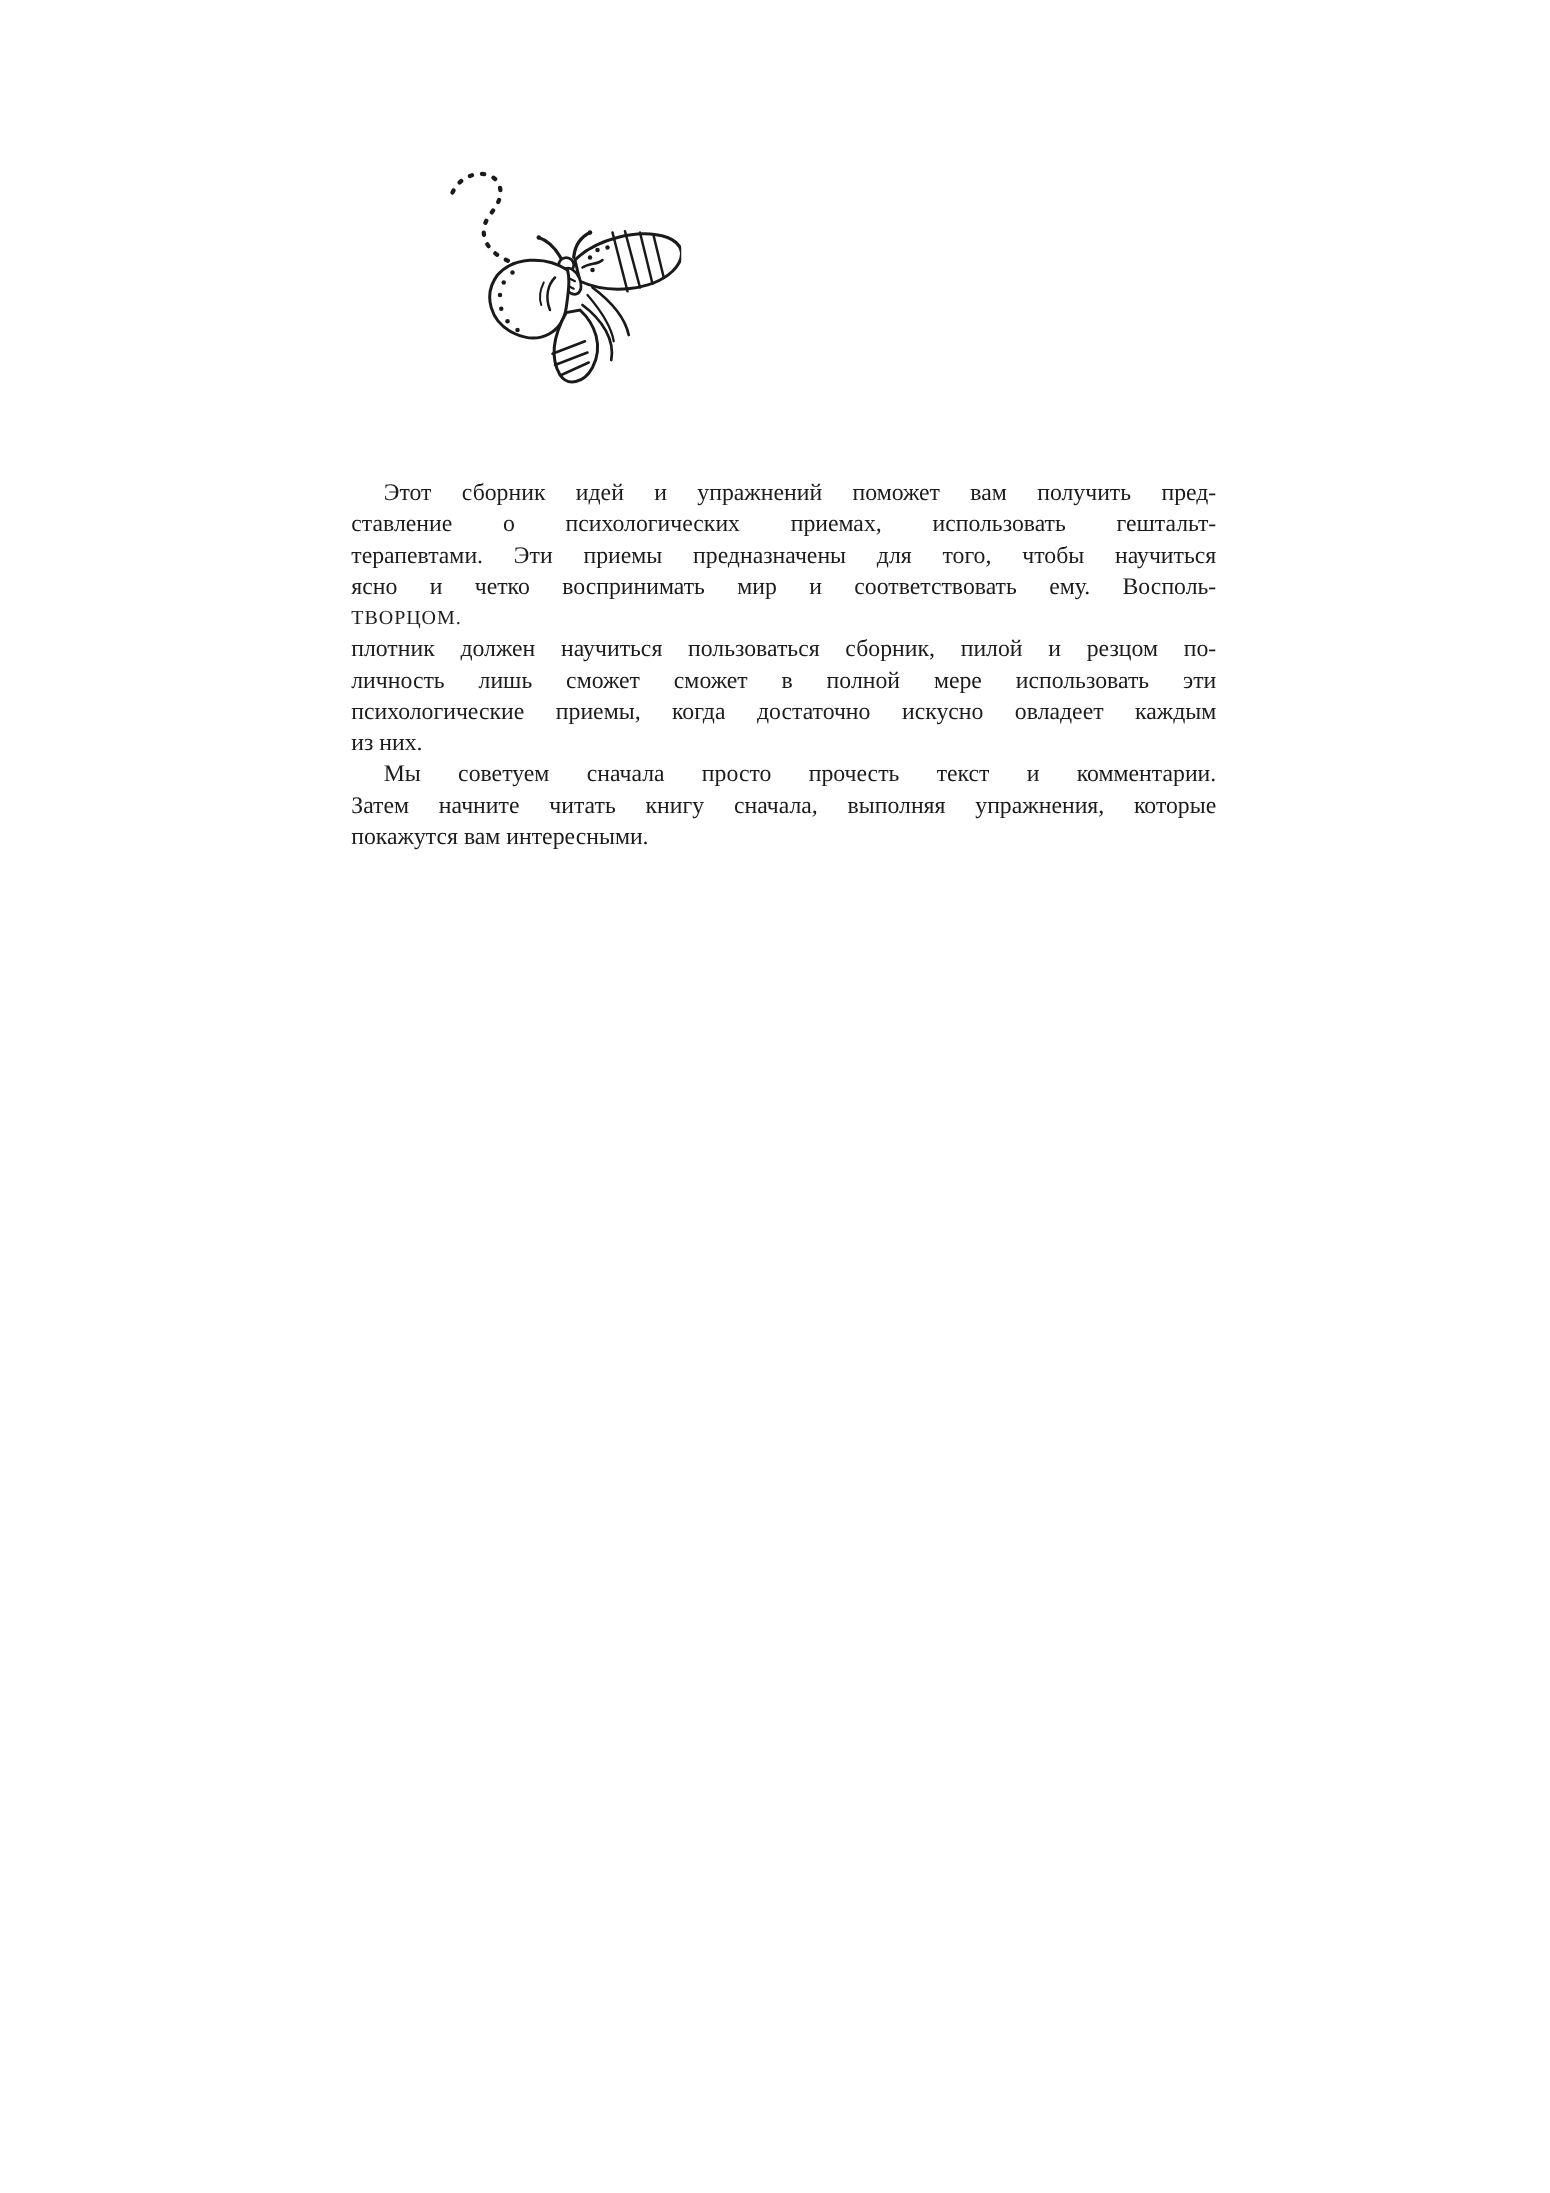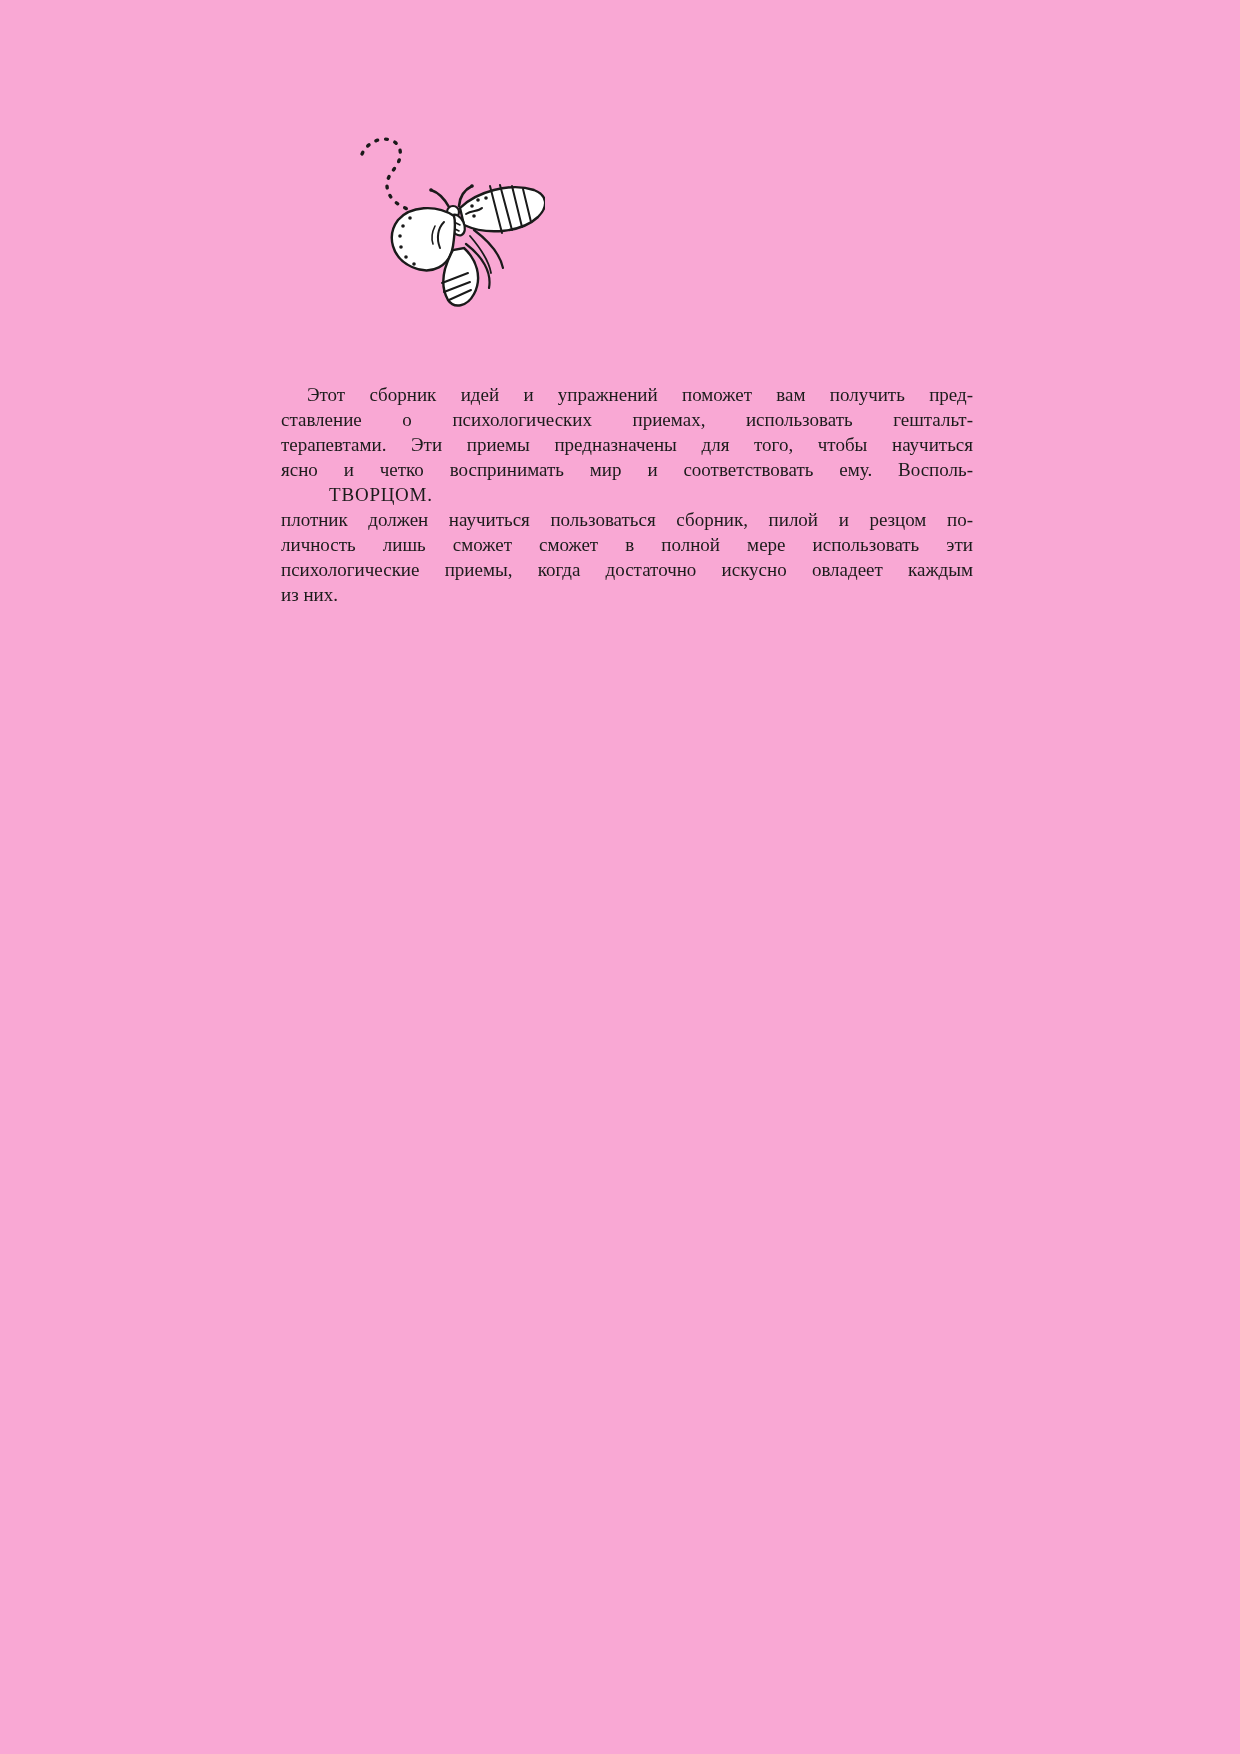--- a/index.html
+++ b/index.html
@@ -2,21 +2,21 @@
 <html><head>
 <meta charset="utf-8">
 <style>
   html, body { margin: 0; padding: 0; }
   body { background: #e8e8e8; }
   .page {
     position: relative;
     width: 1240px;
     height: 1754px;
     margin: 0 auto;
-    background: #f9a8d4;
+    background: #ffffff;
     font-family: "Liberation Serif", serif;
     overflow: hidden;
   }
   .illustration {
     position: absolute;
     left: 340px;
     top: 126px;
     width: 205px;
     height: 190px;
   }
@@ -38,23 +38,22 @@
     overflow: visible;
     white-space: nowrap;
   }
   .line.first { text-indent: 26px; }
   .line.last {
     text-align-last: left;
     -moz-text-align-last: left;
     white-space: normal;
   }
   .line.smallcaps {
-    font-size: 19px;
+    font-size: 16px;
     letter-spacing: 0.8px;
-    margin-left: 48px;
   }
 </style>
 </head>
 <body>
 
 <div class="page">
 
   <svg class="illustration" viewBox="0 0 205 190" aria-hidden="true">
     <g stroke="#1a1a1a" fill="none" stroke-linecap="round">
 
@@ -113,15 +112,20 @@
       <div class="line last smallcaps">ТВОРЦОМ.</div>
     </div>
 
     <div class="paragraph">
       <div class="line">плотник должен научиться пользоваться сборник, пилой и резцом по-</div>
       <div class="line">личность лишь сможет сможет в полной мере использовать эти</div>
       <div class="line">психологические приемы, когда достаточно искусно овладеет каждым</div>
       <div class="line last">из них.</div>
     </div>
 
+    <div class="paragraph">
+      <div class="line first">Мы советуем сначала просто прочесть текст и комментарии.</div>
+      <div class="line">Затем начните читать книгу сначала, выполняя упражнения, которые</div>
+      <div class="line last">покажутся вам интересными.</div>
+    </div>
 
   </div>
 </div>
 
 </body></html>

